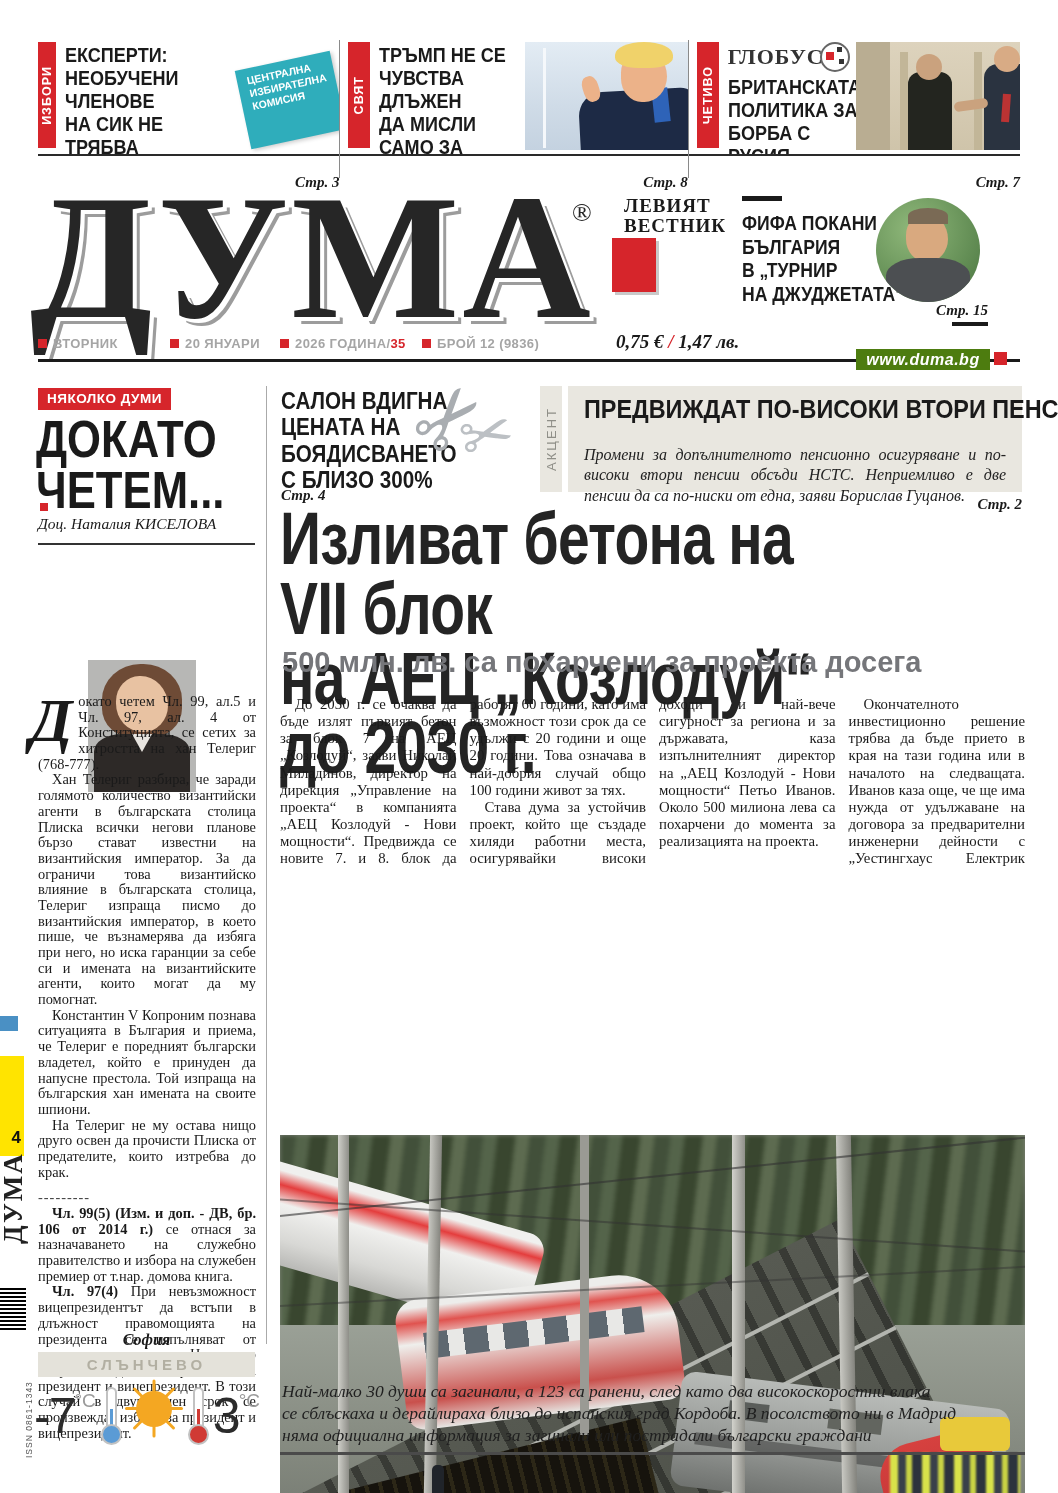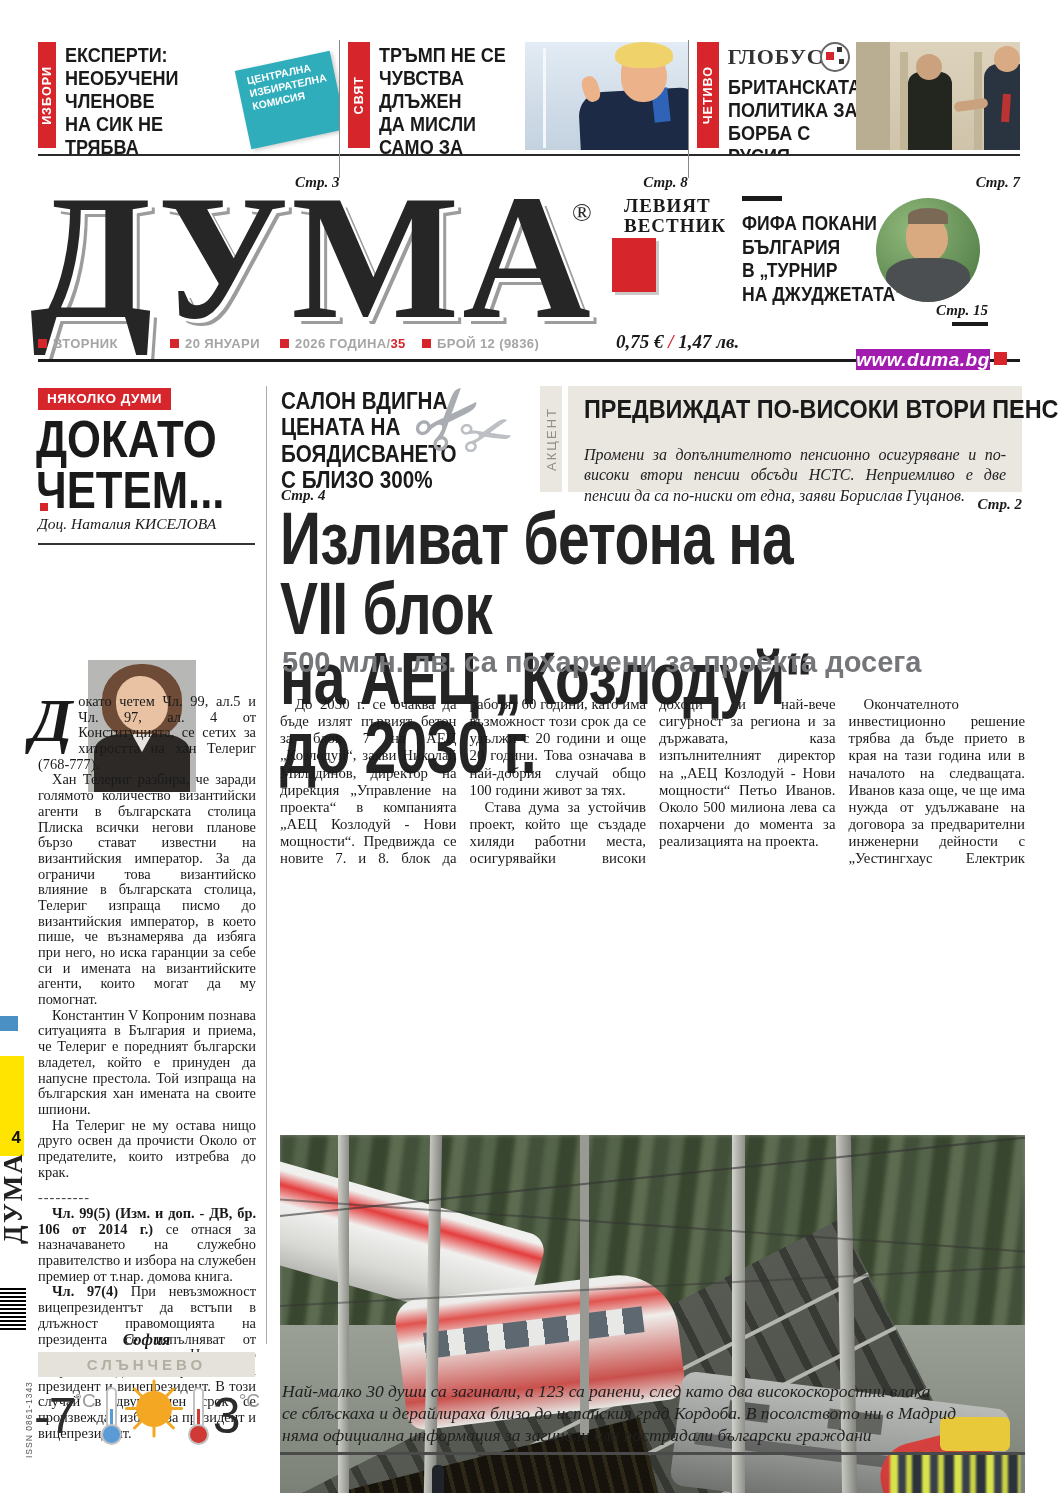--- a/index.html
+++ b/index.html
@@ -28,22 +28,22 @@
      font-size:178px;line-height:0.8;letter-spacing:3px;color:#262626;
      text-shadow:4px 4px 0 #ffffff,7px 7px 0 #9c9c9c;}
   #duma-reg{left:572px;top:198px;font-size:26px;font-family:"Liberation Serif",serif;color:#262626;}
   #tagline{left:624px;top:196px;font-family:"Liberation Serif",serif;font-weight:bold;
      font-size:19px;line-height:1.05;letter-spacing:1px;}
   #red-square{left:612px;top:238px;width:44px;height:54px;background:#d6252b;box-shadow:3px 3px 0 #c9c9c9;}
   .d-item{top:336px;font-size:13px;font-weight:bold;color:#a5a5a5;letter-spacing:.4px;}
   .d-item .sq{display:inline-block;width:9px;height:9px;background:#d6252b;margin-right:6px;}
   #price{left:616px;top:331px;font-family:"Liberation Serif",serif;font-weight:bold;font-style:italic;font-size:19px;}
   #m-rule{left:38px;top:359px;width:982px;height:3px;background:#1a1a1a;}
-  #site-box{left:856px;top:349px;width:134px;height:21px;background:#a21caf;color:#fff;
-     font-weight:bold;font-style:italic;font-size:19px;text-align:center;line-height:21px;letter-spacing:.5px;}
+  #site-box{left:856px;top:349px;width:134px;height:21px;background:#4d7c0f;color:#fff;
+     font-weight:bold;font-style:italic;font-size:16px;text-align:center;line-height:21px;letter-spacing:.5px;}
   #site-sq{left:994px;top:352px;width:13px;height:13px;background:#d6252b;}
   
   #fifa-dash{left:742px;top:196px;width:40px;height:5px;background:#1a1a1a;}
   #fifa-title{left:742px;top:212px;font-weight:bold;font-size:20px;line-height:1.18;}
   #fifa-circle{left:876px;top:198px;width:104px;height:104px;border-radius:50%;
      background:radial-gradient(circle at 35% 30%,#8fb87a,#5d8850 70%,#47703e);}
   #fifa-page{left:920px;top:302px;width:68px;}
   #fifa-dash2{left:952px;top:322px;width:36px;height:4px;background:#1a1a1a;}
   
   #rubric{left:38px;top:388px;background:#d6252b;color:#fff;font-weight:bold;font-size:13.5px;
@@ -253,21 +253,21 @@
     <div class="ph" style="left:14px;top:4px;width:80px;height:74px;border-radius:48% 48% 40% 40%;background:#6e4b36;"></div>
     <div class="ph" style="left:28px;top:16px;width:52px;height:56px;border-radius:46% 54% 48% 52%;background:#e8c2a2;"></div>
     <div class="ph" style="left:6px;top:74px;width:96px;height:58px;border-radius:30% 30% 0 0;background:#2d2927;"></div>
     <div class="ph" style="left:44px;top:74px;width:20px;height:18px;background:#e8e5e0;clip-path:polygon(0 0,100% 0,50% 100%);"></div>
   </div>
 
   <div id="lc-art" class="abs">
     <p class="nofirst"><span class="dcap">Д</span><span>окато четем Чл. 99, ал.5 и Чл. 97, ал. 4 от Конституцията, се сетих за хитростта на хан Телериг (768-777).</span></p>
     <p>Хан Телериг разбира, че заради голямото количество византийски агенти в българската столица Плиска всички негови планове бързо стават известни на византийския император. За да ограничи това византийско влияние в българската столица, Телериг изпраща писмо до византийския император, в което пише, че възнамерява да избяга при него, но иска гаранции за себе си и имената на византийските агенти, които могат да му помогнат.</p>
     <p>Константин V Копроним познава ситуацията в България и приема, че Телериг е поредният български владетел, който е принуден да напусне престола. Той изпраща на българския хан имената на своите шпиони.</p>
-    <p>На Телериг не му остава нищо друго освен да прочисти Около от предателите, които изтребва до крак.</p>
+    <p>На Телериг не му остава нищо друго освен да прочисти Плиска от предателите, които изтребва до крак.</p>
     <p id="lc-sep" class="nofirst">---------</p>
     <p class="law"><b>Чл. 99(5) (Изм. и доп. - ДВ, бр. 106 от 2014 г.)</b><span> се отнася за назначаването на служебно правителство и избора на служебен премиер от т.нар. домова книга.</span></p>
     <p class="law"><b>Чл. 97(4)</b><span> При невъзможност вицепрезидентът да встъпи в длъжност правомощията на президента се изпълняват от председателя на Народното събрание до избирането на президент и вицепрезидент. В този случай в двумесечен срок се произвеждат избори за президент и вицепрезидент.</span></p>
   </div>
 
   <div id="lc-city" class="abs">София</div>
   <div id="sun-bar" class="abs">СЛЪНЧЕВО</div>
   <div id="weather" class="abs">
     <div class="temp"><span>-7</span><span class="unit">°C</span></div>
     <div class="thermo">

